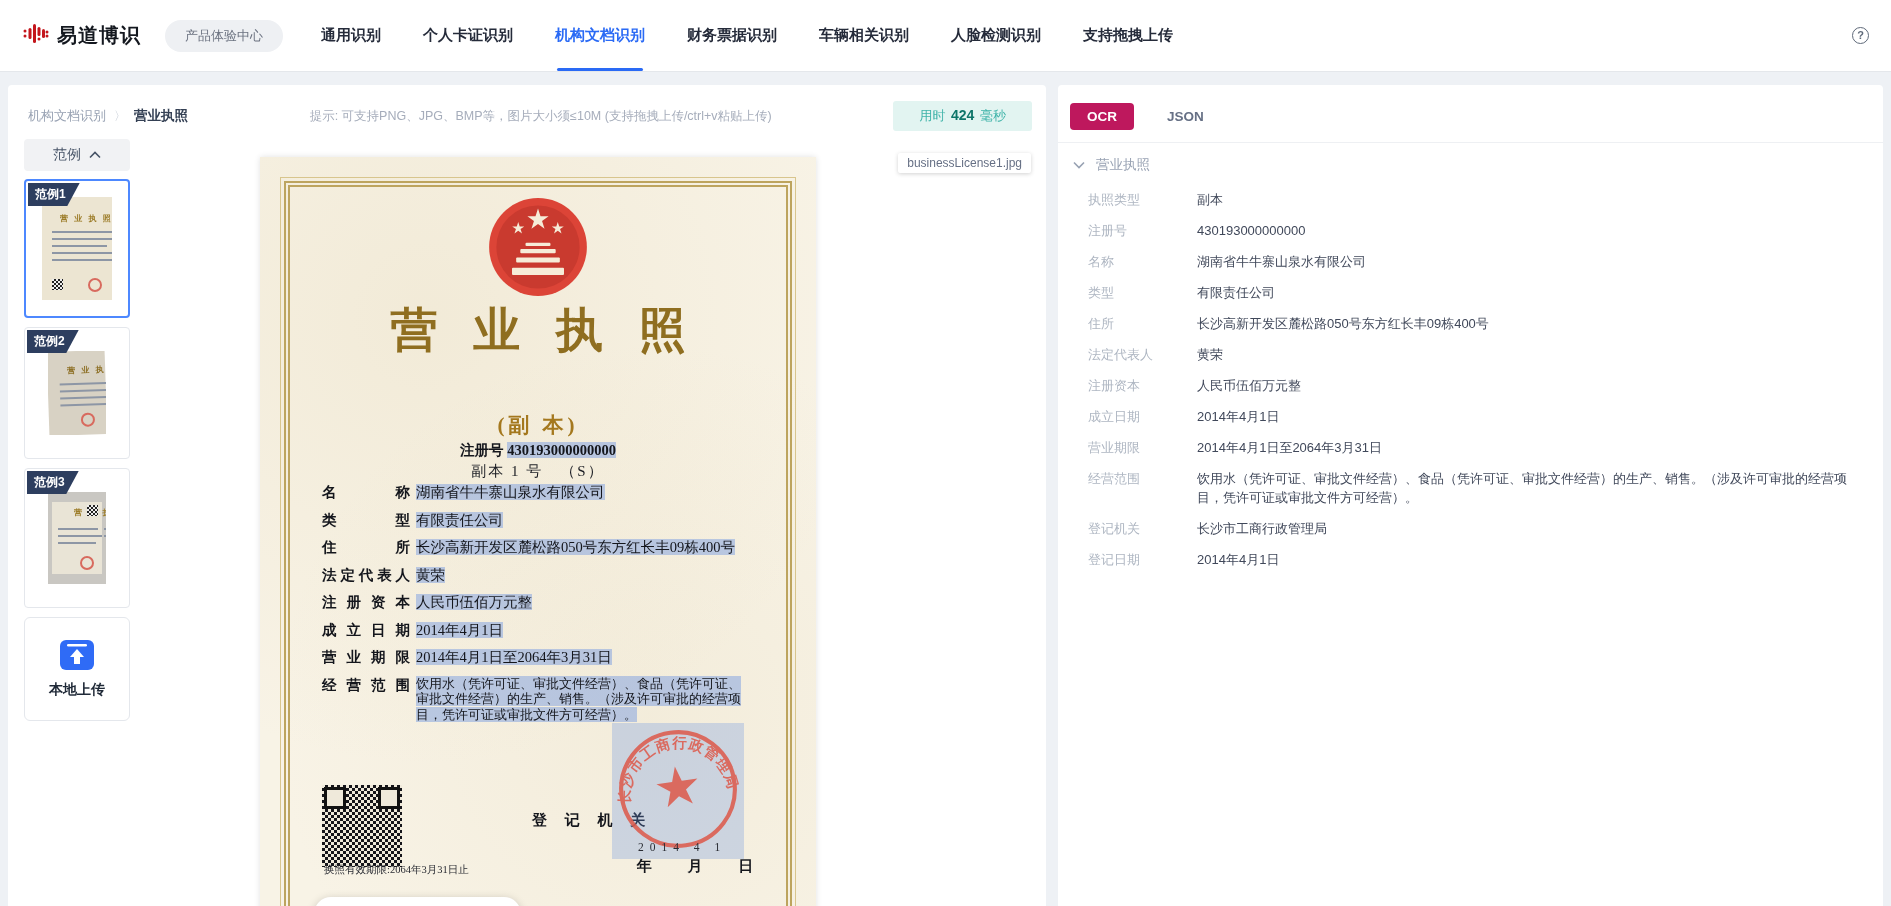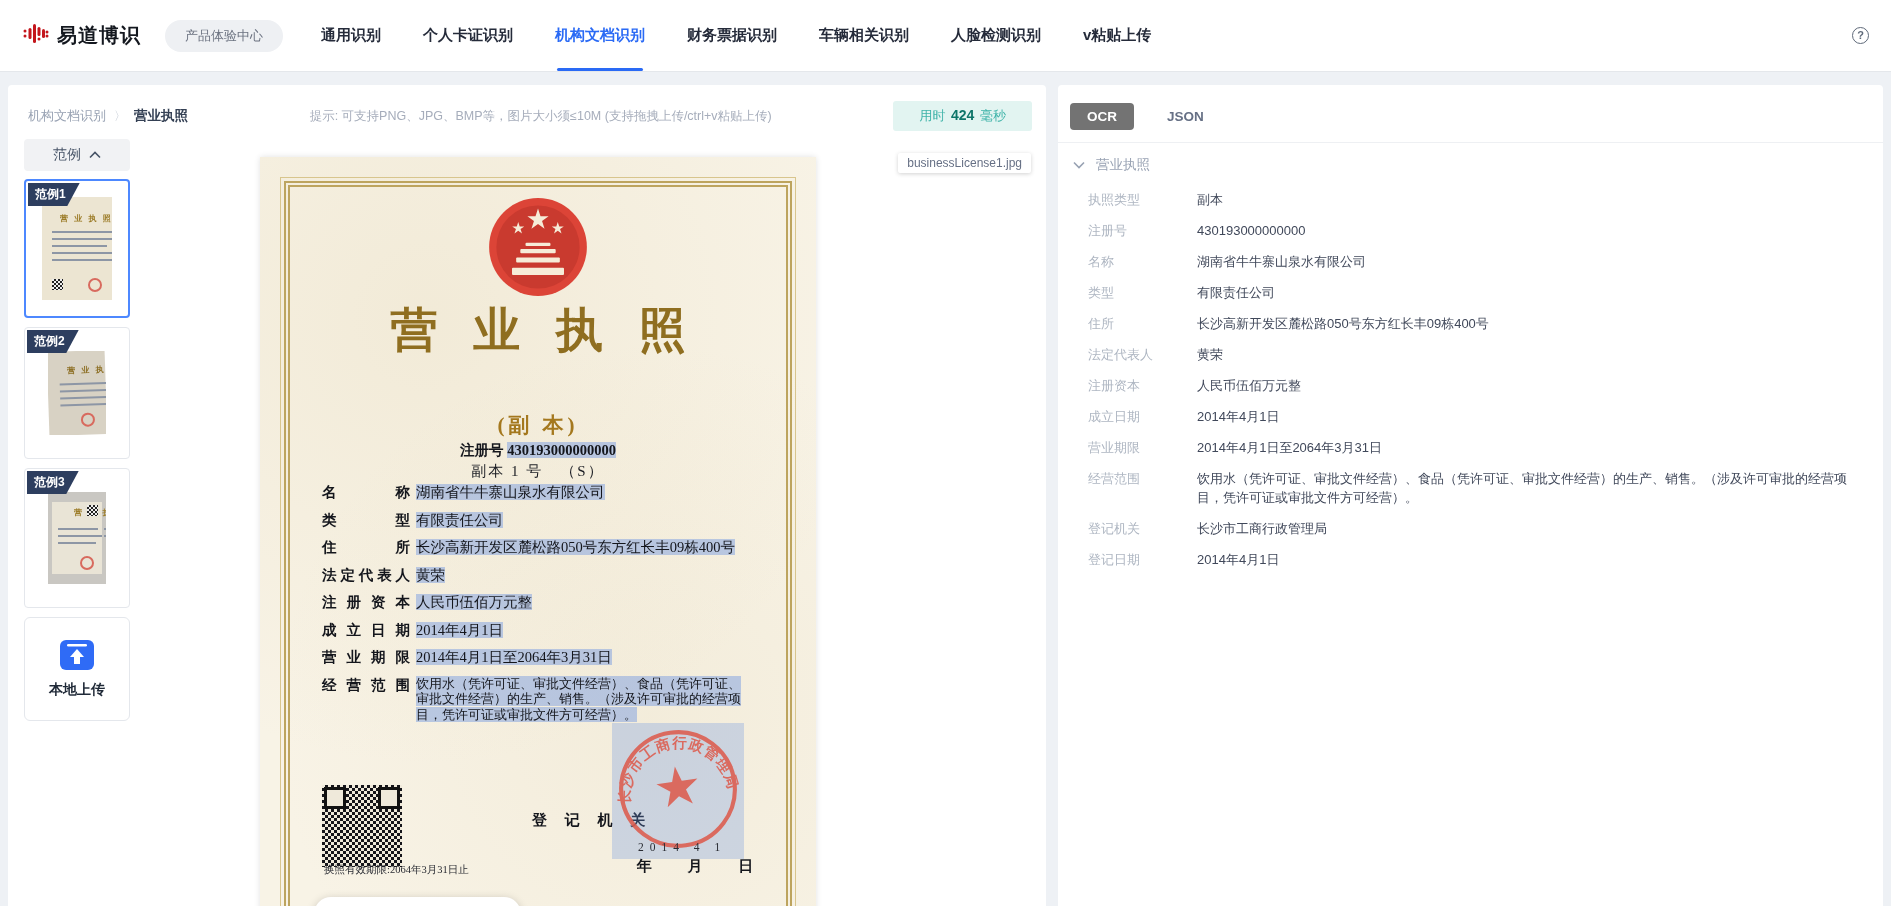--- a/index.html
+++ b/index.html
@@ -4,21 +4,21 @@
 <style>
   * { margin:0; padding:0; box-sizing:border-box; }
   html,body { width:1891px; height:906px; overflow:hidden; }
   body { font-family:"Liberation Sans","DejaVu Sans",sans-serif; background:#eef1f5; color:#333; }
 
   
   .navbar { height:71px; background:#fff; display:flex; align-items:center; padding:0 22px; position:relative; box-shadow:0 1px 0 rgba(0,0,0,.04); }
   .logo { display:flex; align-items:center; gap:8px; cursor:pointer; }
   .logo-text { font-size:20px; font-weight:bold; color:#14181f; letter-spacing:1px; }
   .product-pill { margin-left:24px; background:#eef0f3; color:#6b7280; font-size:13px; padding:7px 20px; border-radius:17px; }
-  .nav-items { display:flex; align-items:center; margin-left:38px; gap:42px; height:100%; }
+  .nav-items { display:flex; align-items:center; margin-left:38px; gap:42px; height:100%;font-family:Liberation Serif, serif; }
   .nav-item { font-size:15px; font-weight:700; color:#252b3a; cursor:pointer; position:relative; height:100%; display:flex; align-items:center; }
   .nav-item.active { color:#2a6af5; }
   .nav-item.active::after { content:""; position:absolute; left:2px; right:2px; bottom:0; height:3px; background:#2a6af5; border-radius:2px; }
   .info-icon { margin-left:auto; width:17px; height:17px; border:1.5px solid #5f6a7a; border-radius:50%; color:#5f6a7a; font-size:11px; line-height:14px; text-align:center; font-weight:bold; cursor:pointer; }
 
   
   .workspace { display:flex; gap:12px; padding:14px 8px 8px 8px; height:848px; }
   .panel { background:#fff; border-radius:4px; position:relative; }
   .panel-left { width:1038px; height:826px; overflow:hidden; }
   .panel-right { width:825px; height:826px; overflow:hidden; }
@@ -83,21 +83,21 @@
   .doc-date-units { position:absolute; left:368px; top:700px; width:150px; text-align:center; font-size:15px; font-weight:bold; color:#14161c; letter-spacing:16px; }
   .validity { position:absolute; left:64px; top:706px; font-size:10.5px; color:#2a2c33; }
 
   
   .view-toolbar { position:absolute; left:178px; top:772px; background:#fff; border-radius:17px; box-shadow:0 2px 10px rgba(0,0,0,.20); height:34px; display:flex; align-items:center; gap:9px; padding:0 15px; z-index:6; }
   .vt-btn { width:22px; height:22px; display:flex; align-items:center; justify-content:center; cursor:pointer; border-radius:4px; }
 
   
   .rp-tabs { display:flex; align-items:center; gap:16px; padding:18px 0 12px 12px; }
   .tab-pill { font-size:13.5px; padding:6px 17px; border-radius:4px; cursor:pointer; color:#667085; font-weight:bold; }
-  .tab-pill.active { background:#737373; color:#fff; }
+  .tab-pill.active { background:#be185d; color:#fff; }
   .rp-divider { height:1px; background:#eef0f3; }
   .rp-section { display:flex; align-items:center; gap:11px; padding:13px 0 4px 15px; color:#98a2b3; font-size:13.5px; cursor:pointer; }
   .rp-fields { padding:12px 6px 0 30px; }
   .rp-row { display:flex; margin-bottom:12px; font-size:13px; line-height:19px; }
   .rp-row .rlabel { width:109px; flex:none; color:#aeb6c2; }
   .rp-row .rvalue { color:#40485a; max-width:660px; }
 </style>
 </head>
 <body>
 
@@ -121,21 +121,21 @@
     <span class="logo-text">易道博识</span>
   </div>
   <div class="product-pill">产品体验中心</div>
   <div class="nav-items">
     <div class="nav-item">通用识别</div>
     <div class="nav-item">个人卡证识别</div>
     <div class="nav-item active">机构文档识别</div>
     <div class="nav-item">财务票据识别</div>
     <div class="nav-item">车辆相关识别</div>
     <div class="nav-item">人脸检测识别</div>
-    <div class="nav-item">v粘贴上传</div>
+    <div class="nav-item">支持拖拽上传</div>
   </div>
   <div class="info-icon">?</div>
 </div>
 
 <div class="workspace">
 
   <div class="panel panel-left">
     <div class="lp-header">
       <div class="breadcrumb">
         <span class="bc-parent">机构文档识别</span>

